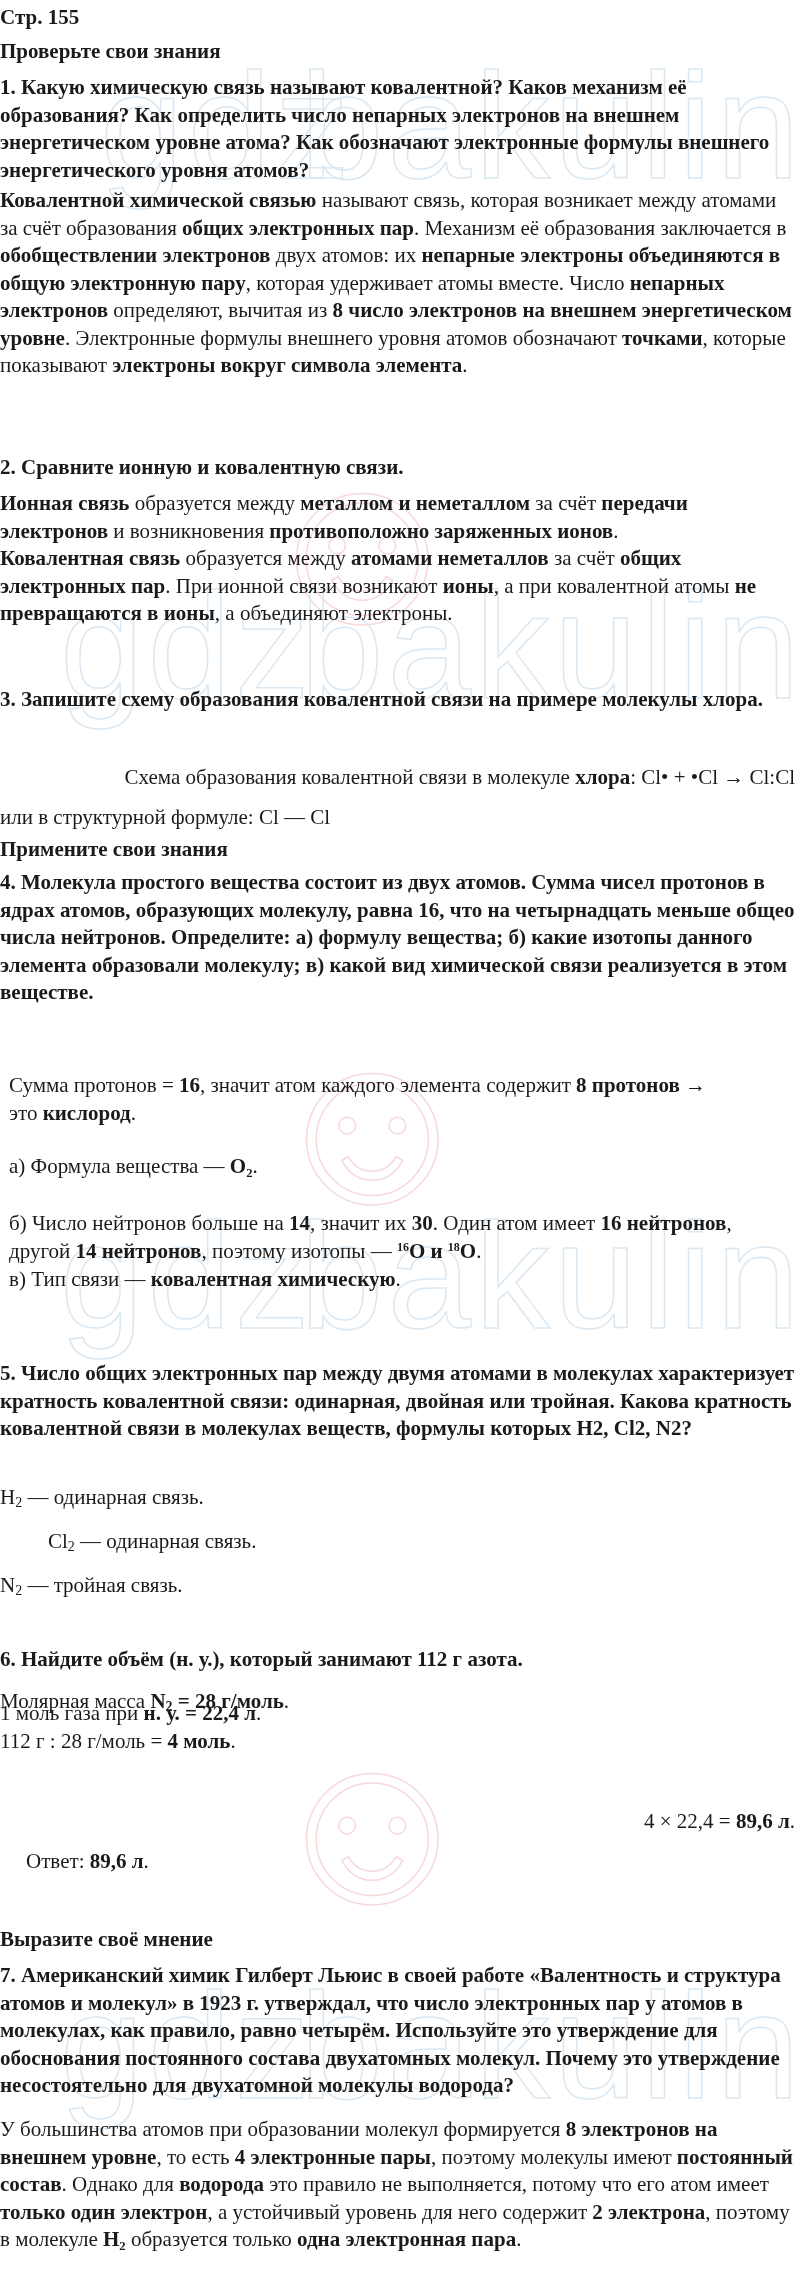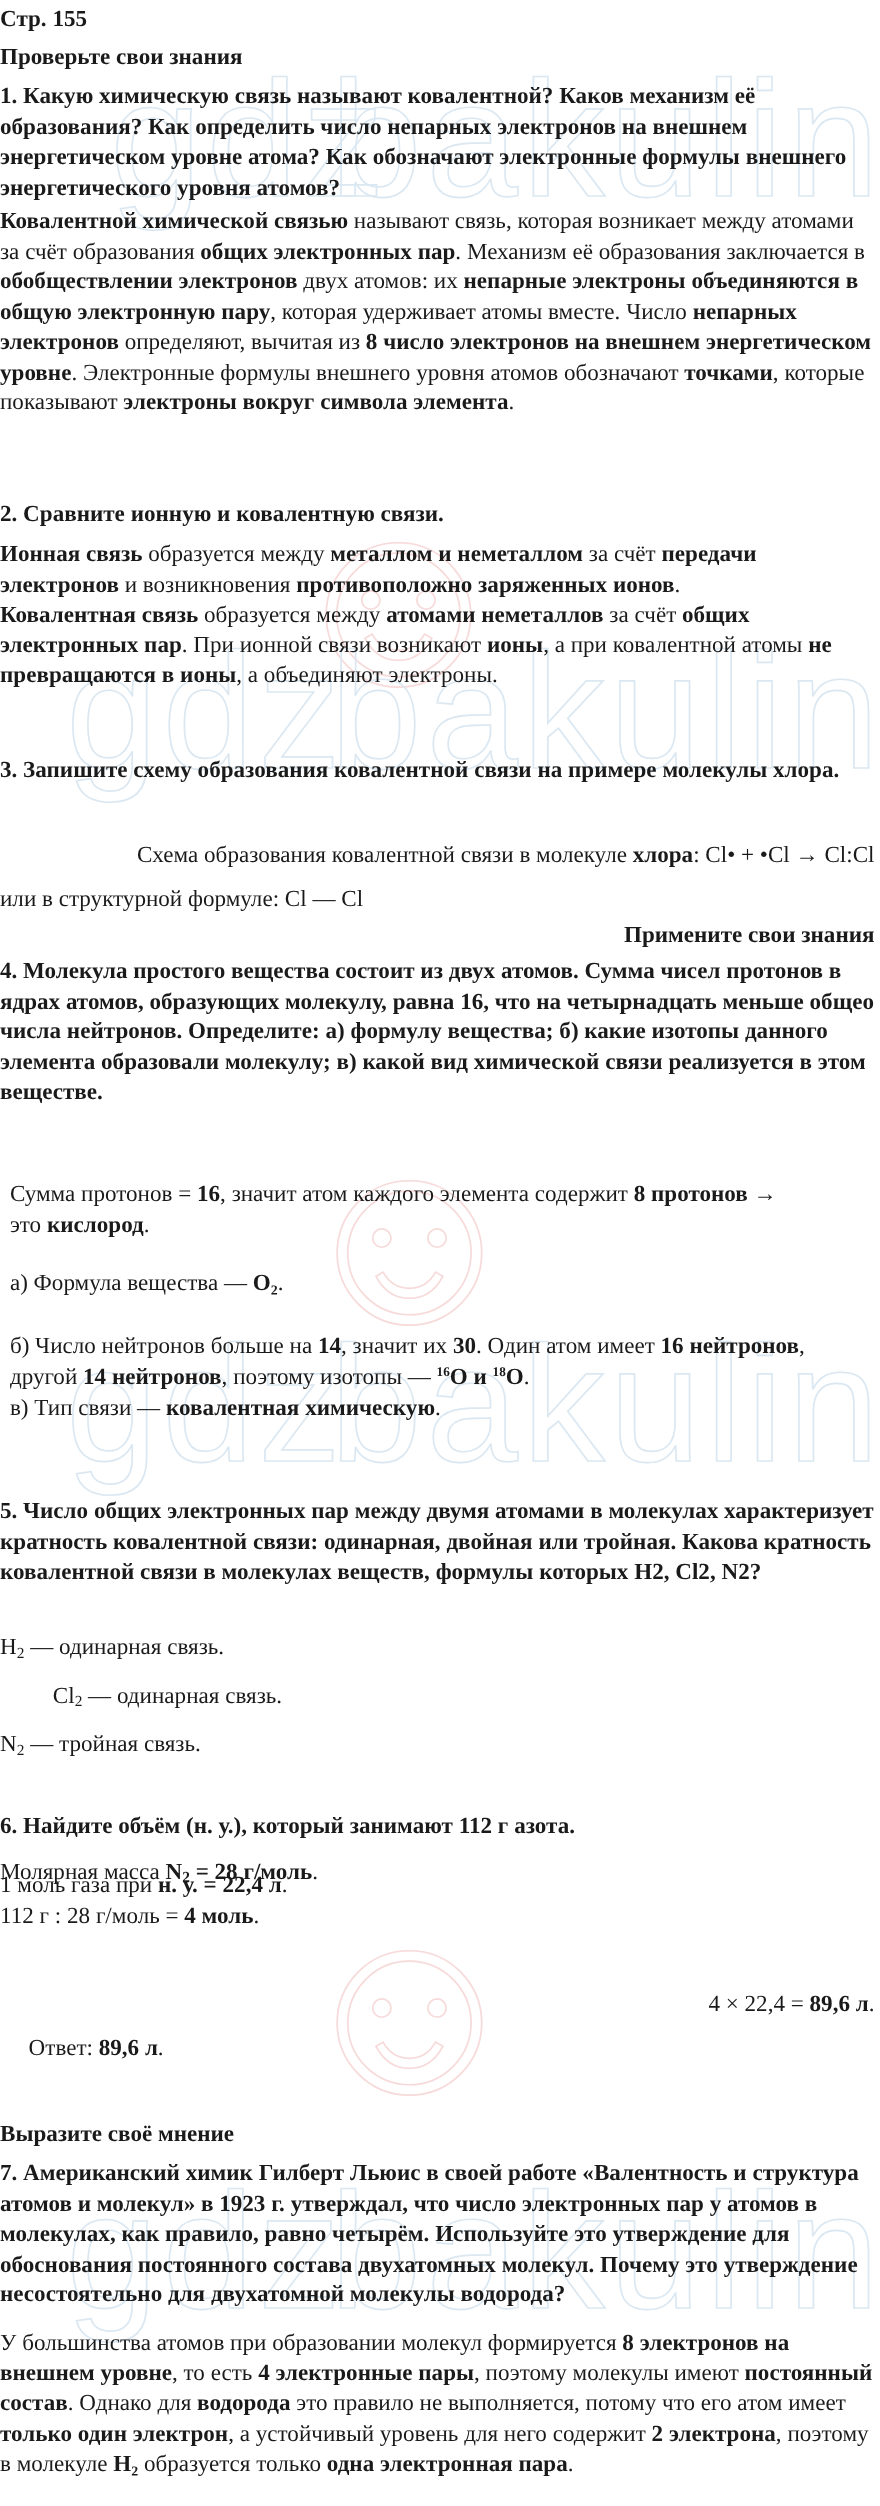--- a/index.html
+++ b/index.html
@@ -47,21 +47,21 @@
   <div class="blk" style="top:490px;">
     <span class="b">Ионная связь</span><span> образуется между </span><span class="b">металлом и неметаллом</span><span> за счёт </span><span class="b">передачи электронов</span><span> и возникновения </span><span class="b">противоположно заряженных ионов</span><span>.</span><br><span class="b">Ковалентная связь</span><span> образуется между </span><span class="b">атомами неметаллов</span><span> за счёт </span><span class="b">общих электронных пар</span><span>. При ионной связи возникают </span><span class="b">ионы</span><span>, а при ковалентной атомы </span><span class="b">не превращаются в ионы</span><span>, а объединяют электроны.</span>
   </div>
 
   <div class="blk q" style="top:686px;">3. Запишите схему образования ковалентной связи на примере молекулы хлора.</div>
   <div class="blk" style="top:764px;text-align:right;">
     <span>Схема образования ковалентной связи в молекуле </span><span class="b">хлора</span><span>: Cl• + •Cl → Cl:Cl</span>
   </div>
   <div class="blk" style="top:804px;">или в структурной формуле: Cl — Cl</div>
 
-  <div class="blk title" style="top:836px;text-align:right;">Примените свои знания</div>
+  <div class="blk title" style="top:836px;">Примените свои знания</div>
 
   <div class="blk q" style="top:869px;">4. Молекула простого вещества состоит из двух атомов. Сумма чисел протонов в ядрах атомов, образующих молекулу, равна 16, что на четырнадцать меньше общео числа нейтронов. Определите: а) формулу вещества; б) какие изотопы данного элемента образовали молекулу; в) какой вид химической связи реализуется в этом веществе.</div>
   <div class="blk ind" style="top:1072px;">
     <span>Сумма протонов = </span><span class="b">16</span><span>, значит атом каждого элемента содержит </span><span class="b">8 протонов →</span><br><span>это </span><span class="b">кислород</span><span>.</span>
   </div>
   <div class="blk ind" style="top:1153px;">
     <span>а) Формула вещества — </span><span class="b">O₂</span><span>.</span>
   </div>
   <div class="blk ind" style="top:1210px;">
     <span>б) Число нейтронов больше на </span><span class="b">14</span><span>, значит их </span><span class="b">30</span><span>. Один атом имеет </span><span class="b">16 нейтронов</span><span>, другой </span><span class="b">14 нейтронов</span><span>, поэтому изотопы — </span><span class="b"><sup>16</sup><span>O и </span><sup>18</sup><span>O</span></span><span>.</span>

